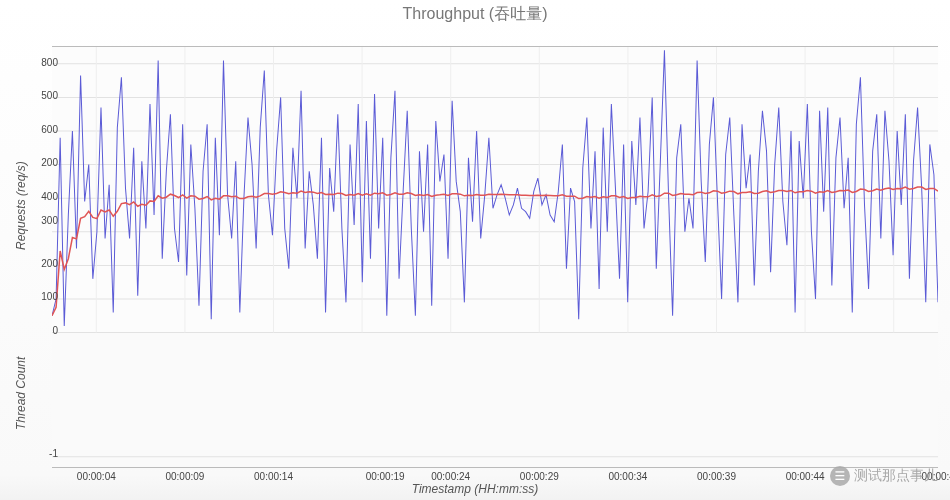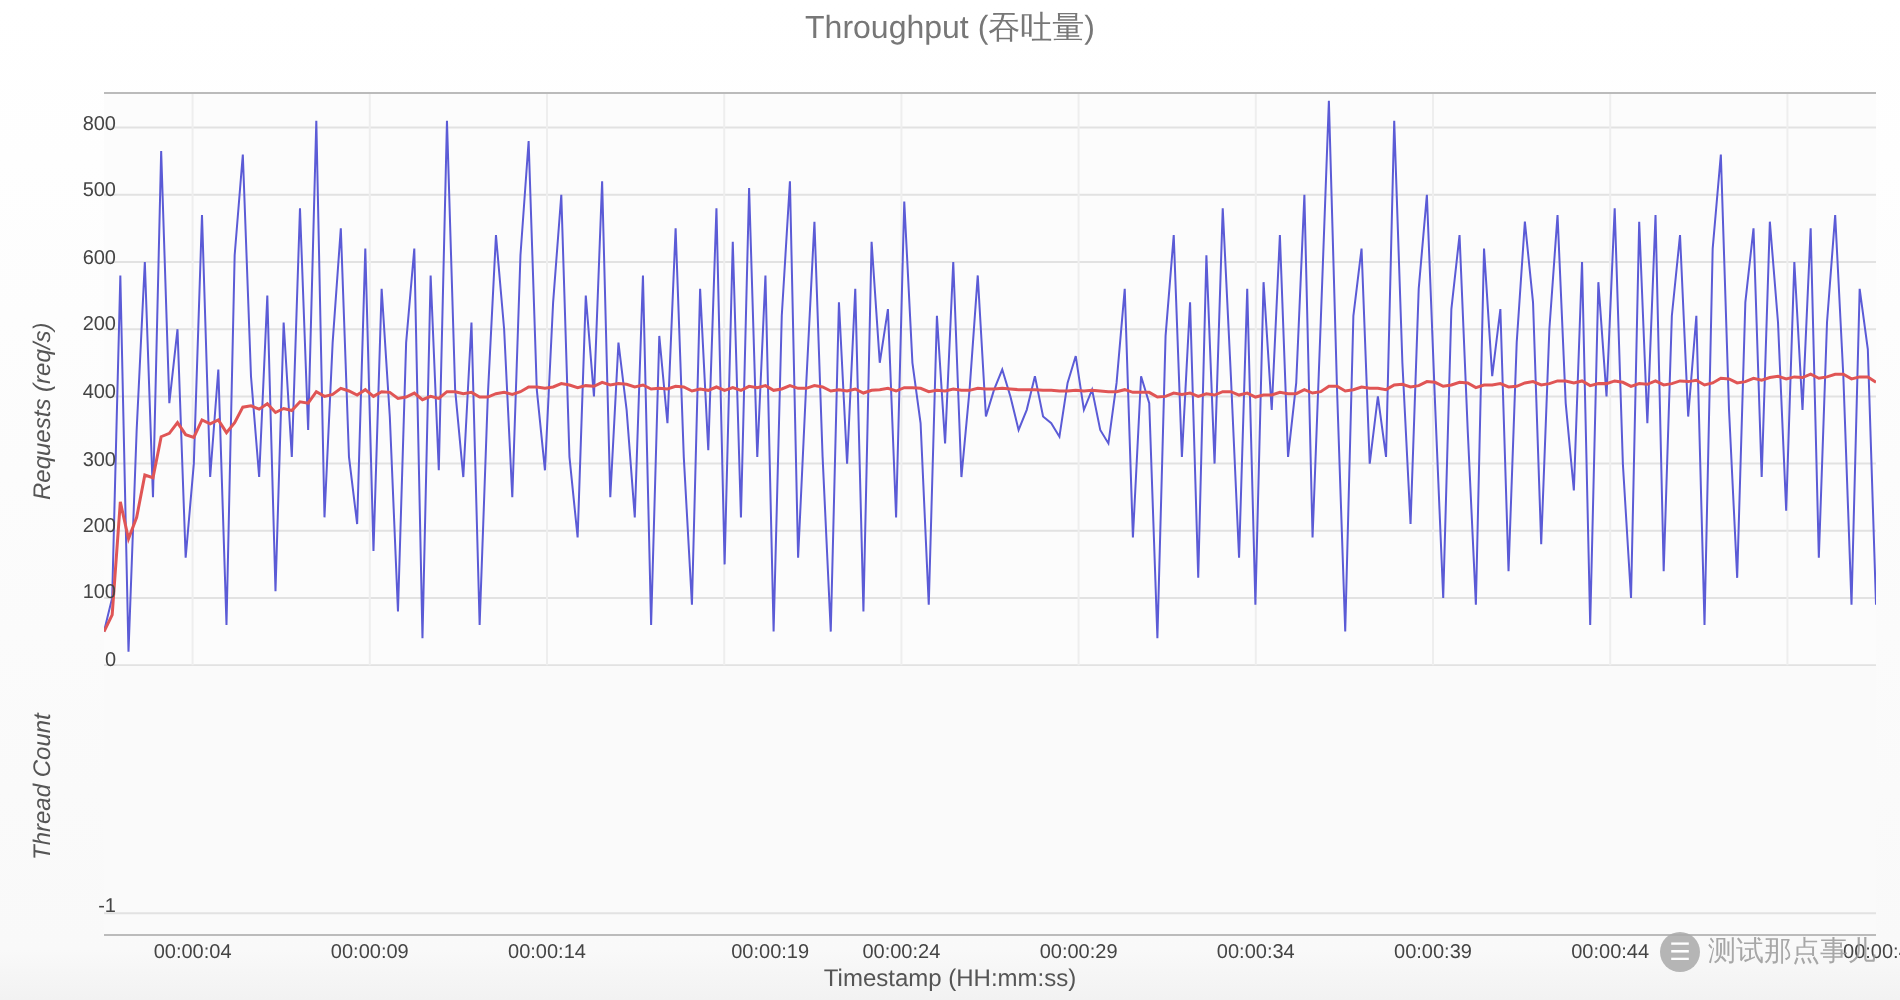--- a/index.html
+++ b/index.html
@@ -74,20 +74,21 @@
     font-size: 12px;
     font-style: italic;
     color: #555;
   }
   .x-axis-label {
     position: absolute;
     bottom: 4px;
     left: 50%;
     transform: translateX(-50%);
     font-size: 12px;
+    font-style: italic;
     color: #555;
     margin-top: 12px;
   }
   .tick-label-y {
     position: absolute;
     right: 892px;
     font-size: 10px;
     color: #444;
     text-align: right;
     width: 40px;
@@ -162,21 +163,21 @@
       <svg id="lower-svg" width="100%" height="100%" viewBox="0 0 886 134" preserveAspectRatio="none">
           <line x1="0" x2="886" y1="123.28" y2="123.28" stroke="#e2e2e2"></line>
         </svg>
     </div>
   </div>
 
   <div id="yticks-upper">
       <div class="tick-label-y" style="top: 325px;">0</div>
       <div class="tick-label-y" style="top: 291.471px;">100</div>
       <div class="tick-label-y" style="top: 257.941px;">200</div>
-      <div class="tick-label-y" style="top: 225px;">300</div>
+      <div class="tick-label-y" style="top: 215px;">300</div>
       <div class="tick-label-y" style="top: 190.882px;">400</div>
       <div class="tick-label-y" style="top: 157.353px;">200</div>
       <div class="tick-label-y" style="top: 123.824px;">600</div>
       <div class="tick-label-y" style="top: 90.2941px;">500</div>
       <div class="tick-label-y" style="top: 56.7647px;">800</div>
     </div>
   <div id="yticks-lower">
       <div class="tick-label-y" style="top: 448.28px;">-1</div>
     </div>
   <div id="xticks">

